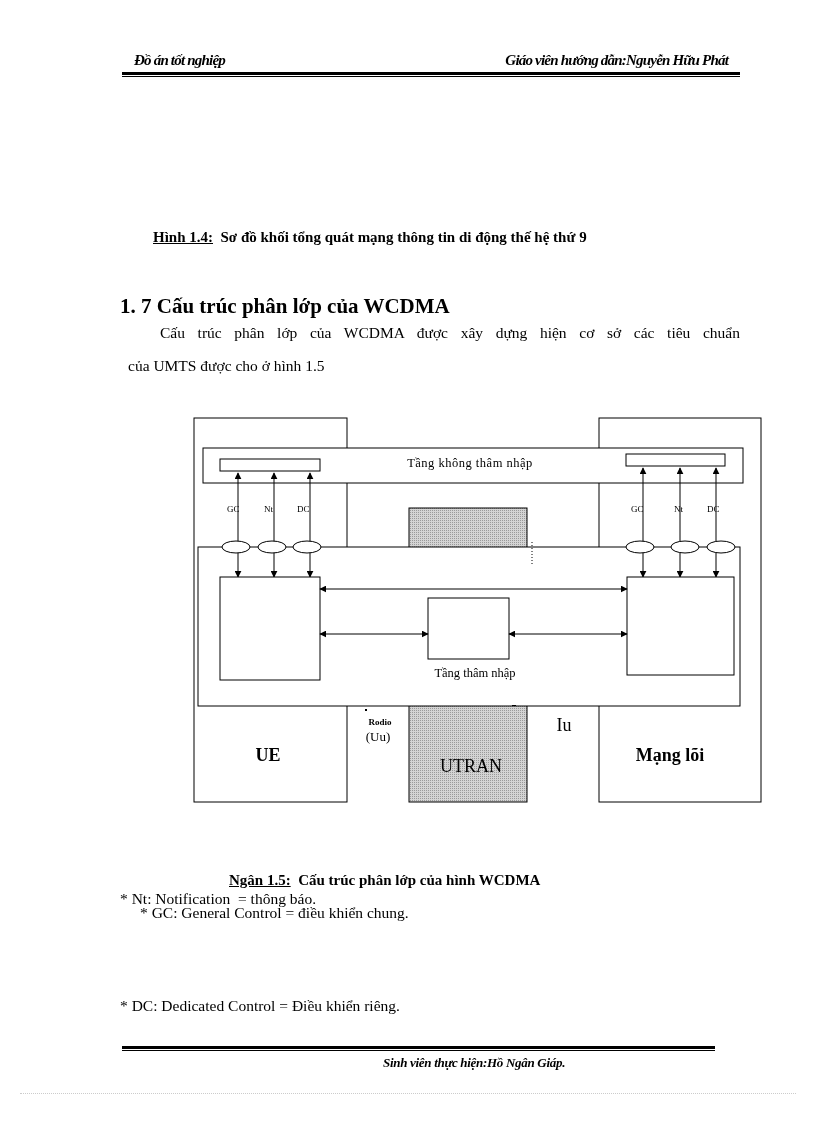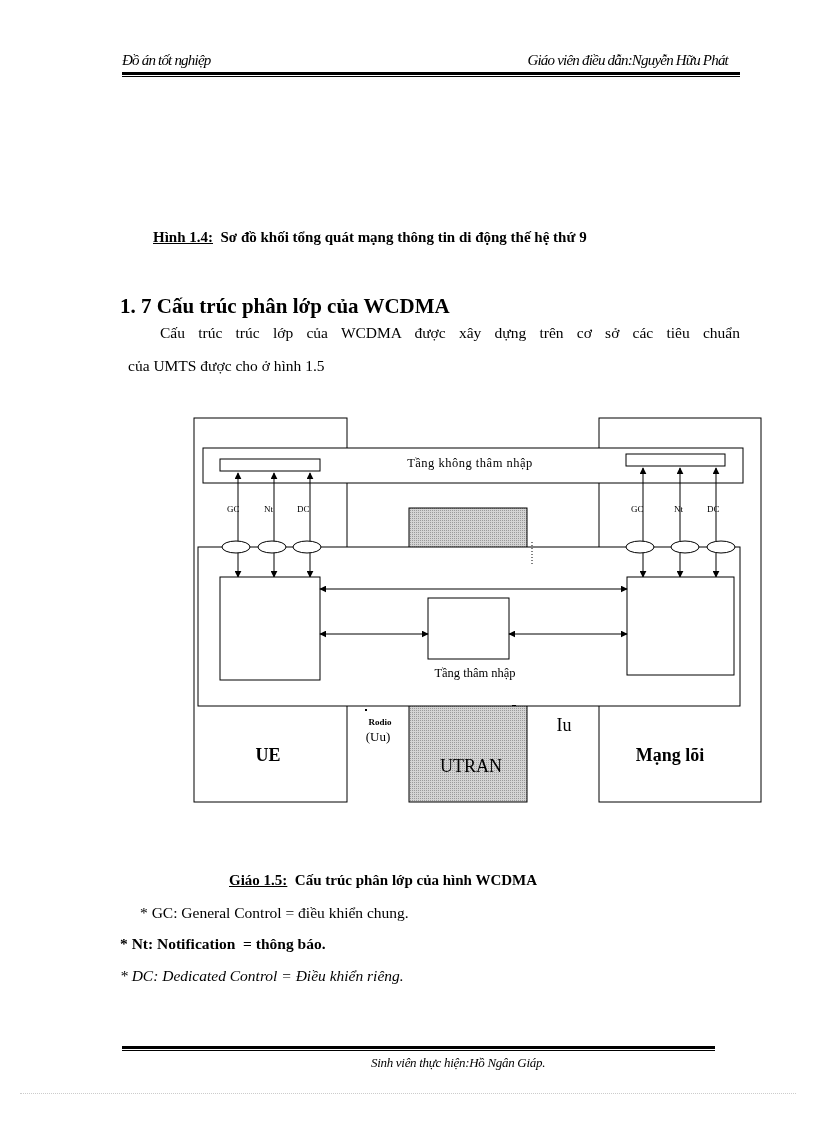--- a/index.html
+++ b/index.html
@@ -1,41 +1,41 @@
 <!DOCTYPE html>
 <html><head>
 <meta charset="utf-8">
 <style>
   html,body{margin:0;padding:0;background:#fff;}
   body{width:816px;height:1123px;position:relative;overflow:hidden;font-family:"Liberation Serif",serif;color:#000;}
   .abs{position:absolute;}
-  .hdr{font-style:italic;font-weight:normal;font-size:15px;letter-spacing:-0.8px;}
+  .hdr{font-style:italic;font-weight:bold;font-size:15px;letter-spacing:-0.8px;margin-left:12px;}
   .rule{position:absolute;left:122px;width:618px;background:#000;}
   .caption{font-size:15px;font-weight:bold;}
   .caption u{}
   .body-text{font-size:15.5px;}
   svg text{font-family:"Liberation Serif",serif;}
   .footer-dots{position:absolute;left:20px;right:20px;top:1093px;border-top:1px dotted #ccc;}
 </style>
 </head>
 <body>
 
 <div class="abs hdr" style="left:122px;top:52px;">Đồ án tốt nghiệp</div>
-<div class="abs hdr" style="right:88px;top:52px;">Giáo viên điều dẫn:Nguyễn Hữu Phát</div>
+<div class="abs hdr" style="right:88px;top:52px;">Giáo viên hướng dẫn:Nguyễn Hữu Phát</div>
 <div class="rule" style="top:72px;height:3px;"></div>
 <div class="rule" style="top:76px;height:1px;"></div>
 
 <div class="abs caption" style="left:153px;top:229px;">
   <u>Hình 1.4:</u>&nbsp;
   <span>Sơ đồ khối tổng quát mạng thông tin di động thế hệ thứ 9</span>
 </div>
 
 <div class="abs caption" style="left:120px;top:294px;font-size:21px;">1. 7 Cấu trúc phân lớp của WCDMA</div>
 
-<div class="abs body-text" style="left:160px;top:324px;width:580px;text-align:justify;text-align-last:justify;">Cấu trúc trúc lớp của WCDMA được xây dựng trên cơ sở các tiêu chuẩn</div>
+<div class="abs body-text" style="left:160px;top:324px;width:580px;text-align:justify;text-align-last:justify;">Cấu trúc phân lớp của WCDMA được xây dựng hiện cơ sở các tiêu chuẩn</div>
 <div class="abs body-text" style="left:128px;top:357px;">của UMTS được cho ở hình 1.5</div>
 
 <svg class="abs" style="left:0;top:0;" width="816" height="1123" viewBox="0 0 816 1123">
   <defs>
     <marker id="ah" viewBox="0 0 10 10" refX="9" refY="5" markerWidth="7" markerHeight="7" orient="auto-start-reverse">
       <path d="M0,0 L10,5 L0,10 z" fill="#000"></path>
     </marker>
     <pattern id="shade" width="2" height="2" patternUnits="userSpaceOnUse">
       <rect width="2" height="2" fill="#d4d4d4"></rect>
       <rect width="1" height="1" fill="#9a9a9a"></rect>
@@ -102,24 +102,24 @@
   <text x="268" y="761" font-size="18" text-anchor="middle" font-weight="bold">UE</text>
   <text x="471" y="772" font-size="18" text-anchor="middle">UTRAN</text>
   <text x="670" y="761" font-size="18" text-anchor="middle" font-weight="bold">Mạng lõi</text>
 
   <text x="380" y="725" font-size="9" text-anchor="middle" font-weight="bold">Rodio</text>
   <text x="378" y="741" font-size="13" text-anchor="middle">(Uu)</text>
   <text x="564" y="731" font-size="18" text-anchor="middle">Iu</text>
 </svg>
 
 <div class="abs caption" style="left:229px;top:872px;">
-  <u>Giáo 1.5:</u>&nbsp;
+  <u>Ngân 1.5:</u>&nbsp;
   <span>Cấu trúc phân lớp của hình WCDMA</span>
 </div>
 
 <div class="abs body-text" style="left:120px;top:904px;margin-left:20px;">* GC: General Control = điều khiển chung.</div>
-<div class="abs body-text" style="left:120px;top:935px;white-space:pre;font-weight:bold;">* Nt: Notification  = thông báo.</div>
-<div class="abs body-text" style="left:120px;top:967px;font-style:italic;">* DC: Dedicated Control = Điều khiển riêng.</div>
+<div class="abs body-text" style="left:120px;top:890px;white-space:pre;">* Nt: Notification  = thông báo.</div>
+<div class="abs body-text" style="left:120px;top:997px;">* DC: Dedicated Control = Điều khiển riêng.</div>
 
 <div class="rule" style="top:1046px;height:3px;left:122px;width:593px;"></div>
 <div class="rule" style="top:1050px;height:1px;left:122px;width:593px;"></div>
 <div class="abs hdr" style="left:371px;top:1055px;font-size:13px;letter-spacing:-0.3px;">Sinh viên thực hiện:Hồ Ngân Giáp.</div>
 <div class="footer-dots"></div>
 
 </body></html>

